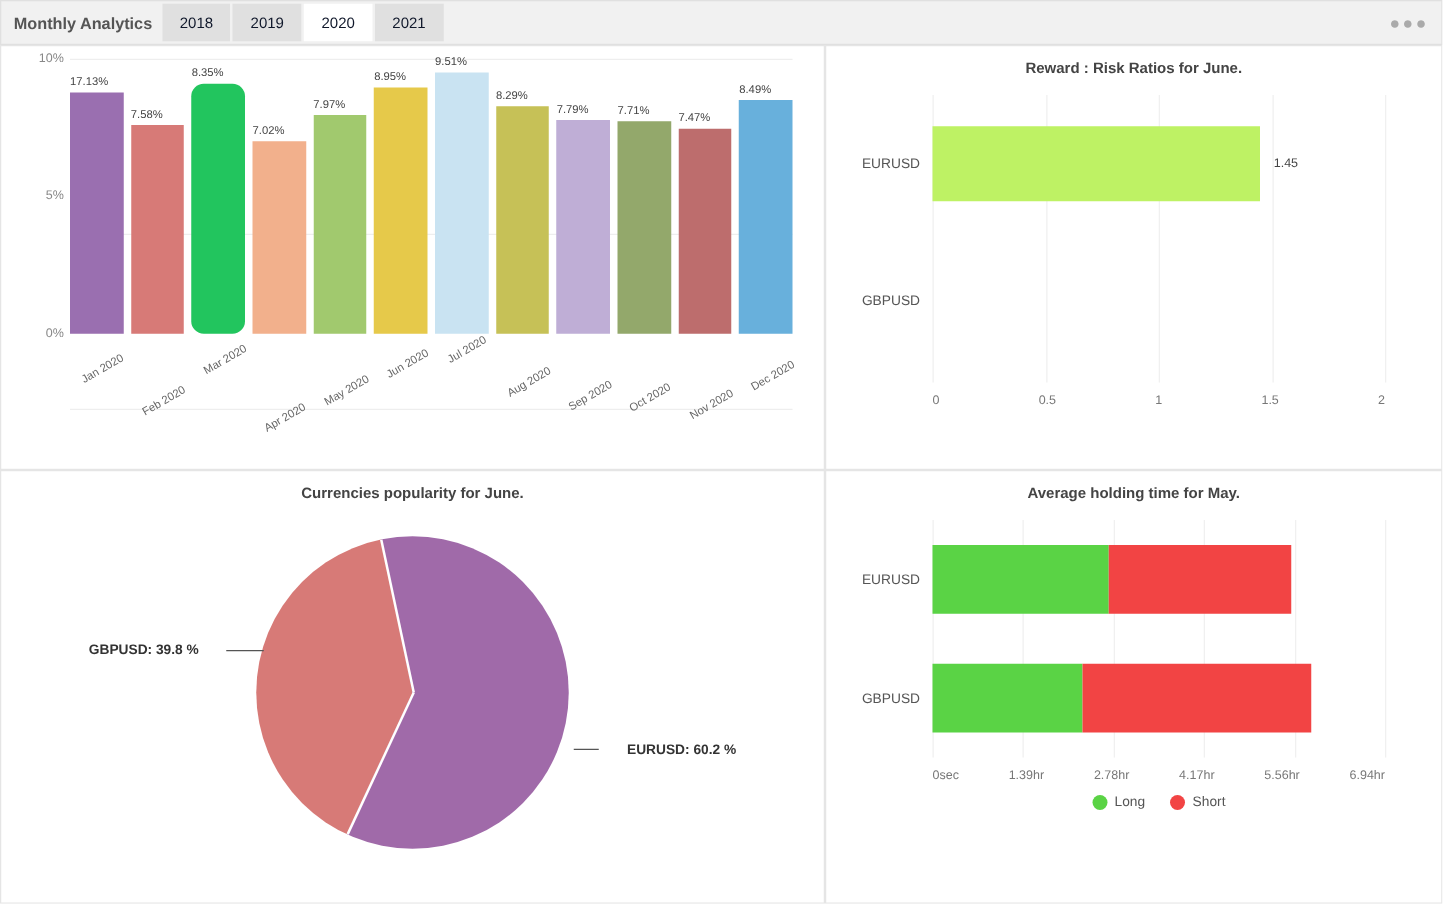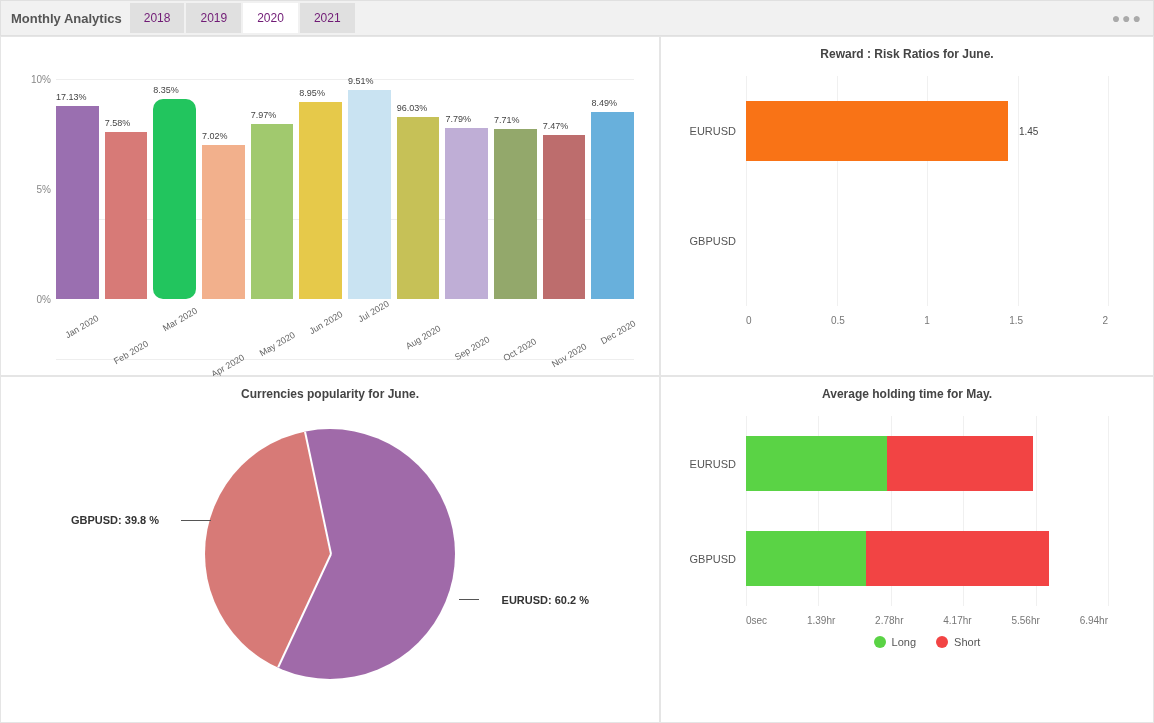--- a/index.html
+++ b/index.html
@@ -1,42 +1,42 @@
 <!DOCTYPE html>
 <html><head>
   <meta charset="utf-8">
   <style>
     * { box-sizing: border-box; margin: 0; padding: 0; }
     body { font-family: Arial, sans-serif; background: #fff; width: 1154px; height: 723px; overflow: hidden; }
     .header { display: flex; align-items: center; background: #f1f1f1; border: 1px solid #e0e0e0; padding: 0 10px; height: 36px; position: relative; }
     .header-title { font-weight: bold; font-size: 13px; color: #555; margin-right: 8px; }
     .tabs { display: flex; gap: 2px; }
-    .tab { padding: 8px 14px; font-size: 12px; color: #701a75; background: #e0e0e0; cursor: pointer; }
+    .tab { padding: 8px 14px; font-size: 12px; color: #0f172a; background: #e0e0e0; cursor: pointer; }
     .tab.active { background: #fff; }
     .more-icon { position: absolute; right: 10px; color: #aaa; letter-spacing: 2px; font-size: 14px; cursor: pointer; }
     .grid { display: grid; grid-template-columns: 660px 494px; grid-template-rows: 340px 347px; }
     .panel { border: 1px solid #e5e5e5; padding: 10px 15px; position: relative; background: #fff; }
     .panel-title { text-align: center; font-weight: bold; font-size: 12px; color: #444; margin-bottom: 8px; }
 
     
-    .bar-chart { position: relative; height: 280px; margin-left: 40px; margin-right: 10px; margin-top: 32px; }
+    .bar-chart { position: relative; height: 280px; margin-left: 40px; margin-right: 10px; }
     .bar-y-axis { position: absolute; left: -40px; top: 0; height: 220px; width: 40px; }
     .bar-y-tick { position: absolute; right: 5px; font-size: 10px; color: #888; transform: translateY(-50%); }
     .bar-y-line { position: absolute; left: 0; right: 0; height: 1px; background: #eee; }
     .bar-area { position: absolute; left: 0; right: 0; top: 0; height: 220px; display: flex; align-items: flex-end; gap: 6px; }
     .bar-col { flex: 1; display: flex; flex-direction: column; align-items: flex-start; position: relative; }
     .bar-label-top { position: absolute; top: -14px; font-size: 9px; color: #444; white-space: nowrap; }
     .bar-rect { width: 100%; }
     .bar-x-label { position: absolute; top: 225px; left: 50%; font-size: 9px; color: #666; transform: translateX(-30%) rotate(-30deg); transform-origin: left center; white-space: nowrap; }
 
     
     .hbar-chart { position: relative; height: 260px; margin: 15px 30px 0 70px; }
     .hbar-row { position: relative; height: 110px; display: flex; align-items: center; }
     .hbar-ylabel { position: absolute; left: -70px; width: 60px; text-align: right; font-size: 11px; color: #555; }
-    .hbar-bar { height: 60px; background: #f97316; position: relative; }
+    .hbar-bar { height: 60px; background: #bef264; position: relative; }
     .hbar-value { position: absolute; right: -30px; top: 50%; transform: translateY(-50%); font-size: 10px; color: #444; }
     .hbar-grid { position: absolute; top: 0; bottom: 30px; width: 1px; background: #f0f0f0; }
     .hbar-x-axis { position: absolute; bottom: 10px; left: 0; right: 0; display: flex; justify-content: space-between; font-size: 10px; color: #777; }
 
     
     .pie-wrap { display: flex; justify-content: center; align-items: center; height: 290px; position: relative; }
     .pie { width: 250px; height: 250px; border-radius: 50%; position: relative; }
     .pie-label { position: absolute; font-size: 11px; font-weight: bold; color: #333; white-space: nowrap; }
     .pie-line { position: absolute; background: #555; height: 1px; }
 
@@ -115,21 +115,21 @@
             <div class="bar-x-label">Jun 2020</div>
           </div>
           <div class="bar-col">
             <div class="bar-rect" style="height:209.22px;background:#c9e3f2;position:relative;">
               <div class="bar-label-top">9.51%</div>
             </div>
             <div class="bar-x-label">Jul 2020</div>
           </div>
           <div class="bar-col">
             <div class="bar-rect" style="height:182.38px;background:#c6c157;position:relative;">
-              <div class="bar-label-top">96.03%</div>
+              <div class="bar-label-top">8.29%</div>
             </div>
             <div class="bar-x-label">Aug 2020</div>
           </div>
           <div class="bar-col">
             <div class="bar-rect" style="height:171.38000000000002px;background:#bfaed6;position:relative;">
               <div class="bar-label-top">7.79%</div>
             </div>
             <div class="bar-x-label">Sep 2020</div>
           </div>
           <div class="bar-col">

